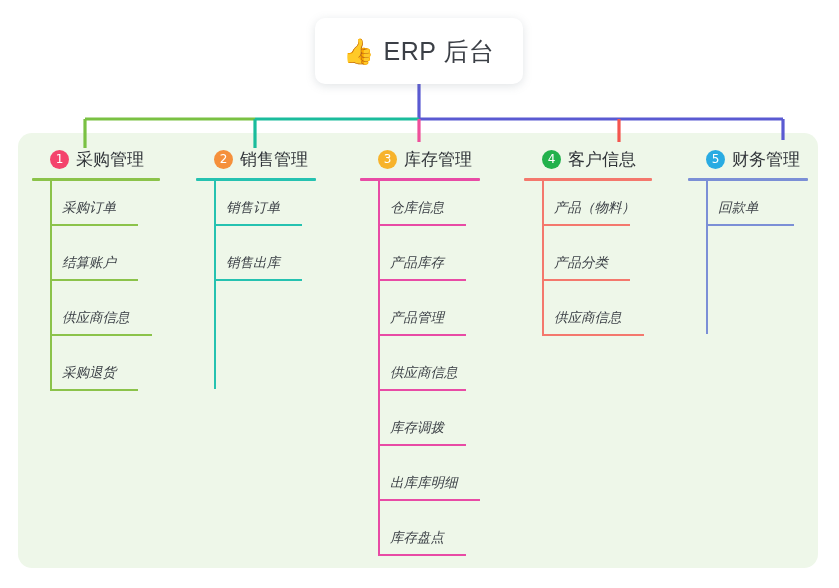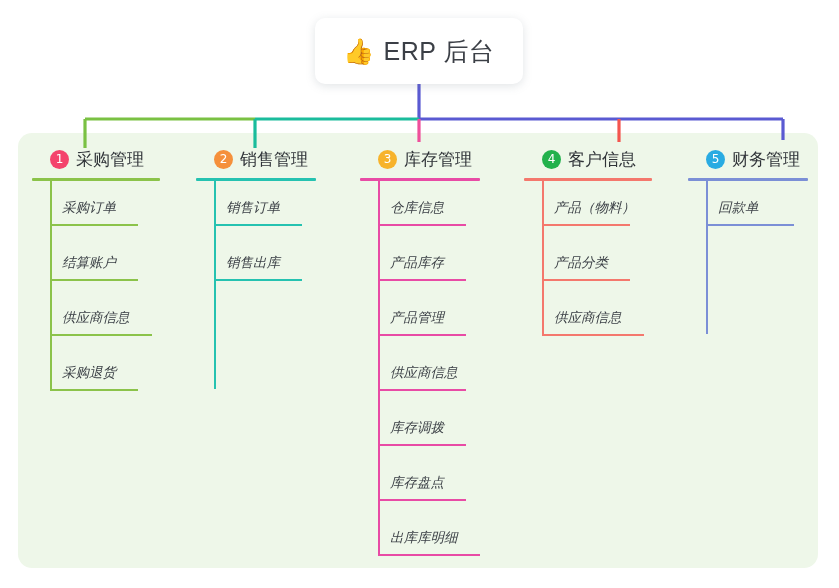--- a/index.html
+++ b/index.html
@@ -233,27 +233,27 @@
           </div>
           <div class="item">
             <span class="item-label">供应商信息</span>
             <div class="item-rule" style="background: rgb(232, 75, 165); width: 88px;"></div>
           </div>
           <div class="item">
             <span class="item-label">库存调拨</span>
             <div class="item-rule" style="background: rgb(232, 75, 165); width: 88px;"></div>
           </div>
           <div class="item">
-            <span class="item-label">库存盘点</span>
-            <div class="item-rule" style="background: rgb(232, 75, 165); width: 88px;"></div>
-          </div>
-          <div class="item">
             <span class="item-label">出库库明细</span>
             <div class="item-rule" style="background: rgb(232, 75, 165); width: 102px;"></div>
           </div>
+          <div class="item">
+            <span class="item-label">库存盘点</span>
+            <div class="item-rule" style="background: rgb(232, 75, 165); width: 88px;"></div>
+          </div>
         </div>
       </div>
       <div class="column" style="left: 524px; top: 147px;">
         <div class="col-header">
           <span class="badge" style="background: rgb(34, 177, 76);">4</span>
           <span class="col-title">客户信息</span>
         </div>
         <div class="header-rule" style="background: rgb(244, 120, 109); width: 128px;"></div>
         <div class="items">
           <div class="spine" style="background: rgb(244, 120, 109); height: 153px;"></div>

